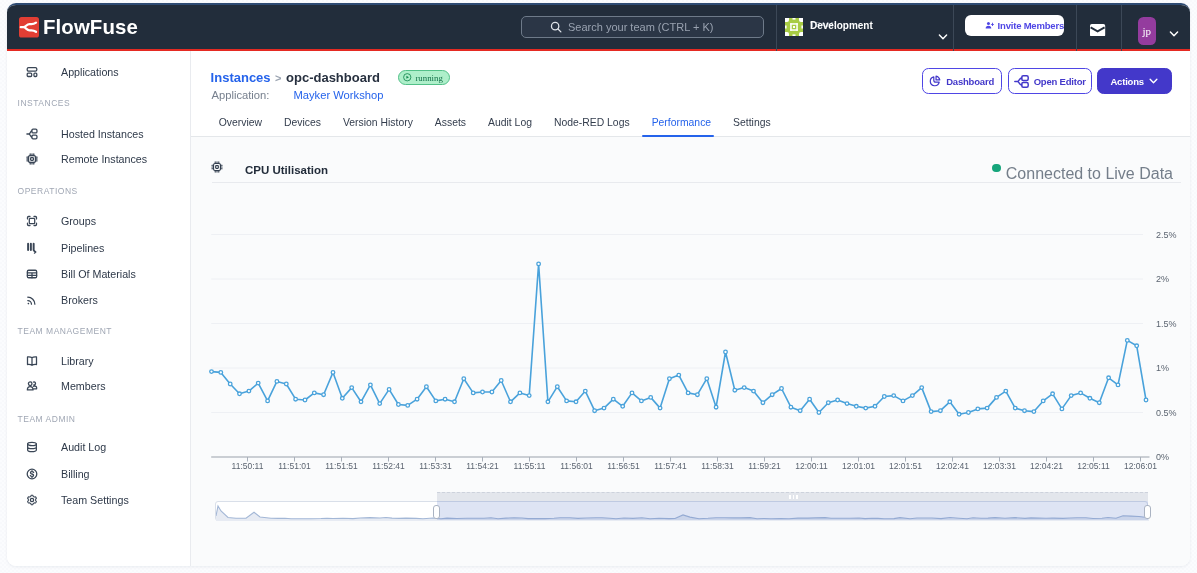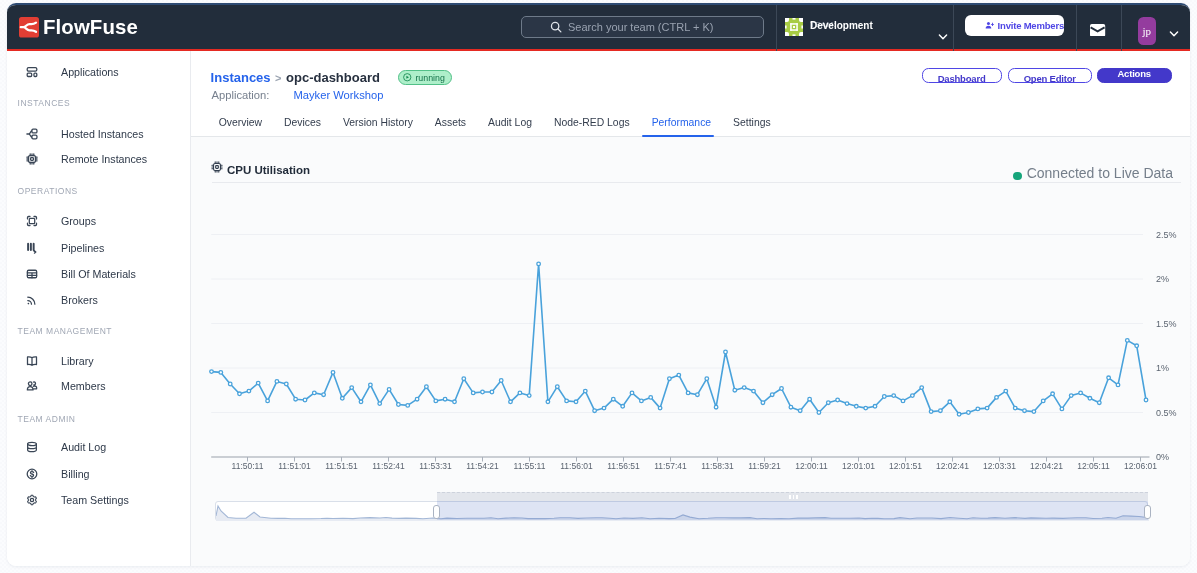--- a/index.html
+++ b/index.html
@@ -19,34 +19,34 @@
 .sidebar { position:absolute; left:0; top:46px; width:184px; bottom:0; background:#fff; border-right:1px solid #e9ebef; }
 .sitem { position:absolute; left:19px; height:26px; display:flex; align-items:center; gap:23px; font-size:10.7px; color:#2e3949; }
 .sic { width:12px; height:12px; display:flex; }
 .slabel { position:absolute; left:10.6px; font-size:8.5px; color:#a0a7b4; letter-spacing:0.5px; }
 .header { position:absolute; left:184px; top:46px; right:0; height:86px; background:#fff; }
 .hborder { position:absolute; left:0; right:0; bottom:0; height:1px; background:#e4e7ea; }
 .bc { position:absolute; left:19.6px; top:19px; display:flex; align-items:center; font-size:13px; font-weight:bold; }
 .bc .b1 { color:#2563eb; }
 .bc .gt { color:#9aa3b0; margin:0 4.5px; font-size:11px; }
 .bc .b2 { color:#27303f; }
-.pill { margin-left:18px; height:14.5px; padding:0 6px 0 4.5px; border:1px solid #52c088; background:#aeefca; border-radius:8px; display:flex; align-items:center; gap:3.5px; }
+.pill { margin-left:18px; height:14.5px; padding:0 6px 0 4.5px; border:1px solid #52c088; background:#aeefca; border-radius:8px; display:flex; align-items:center; gap:3.5px;font-family:Liberation Serif, serif; }
 .pill span { color:#15724a; font-size:8.8px; font-weight:normal; }
 .appline { position:absolute; left:20.5px; top:38px; font-size:11.2px; color:#77808e; }
 .appline a { color:#2563eb; text-decoration:none;margin-left:21px; }
-.btn { position:absolute; top:17px; height:15px; border:1px solid #4f46e5; border-radius:6.5px; background:#fff; color:#4338ca; font-size:9.5px; font-weight:bold; letter-spacing:-0.2px; display:flex; align-items:center; justify-content:center; gap:5px; white-space:nowrap;flex-direction:column; }
+.btn { position:absolute; top:17px; height:26px; border:1px solid #4f46e5; border-radius:6.5px; background:#fff; color:#4338ca; font-size:9.5px; font-weight:bold; letter-spacing:-0.2px; display:flex; align-items:center; justify-content:center; gap:5px; white-space:nowrap; }
 .btn.primary { background:#4338ca; color:#fff; border-color:#4338ca; }
 .tabs { position:absolute; left:27.7px; top:66px; display:flex; gap:22px; }
 .tab { font-size:10.4px; color:#333d4d; }
 .tab.active { color:#2563eb; }
 .underline { position:absolute; left:451px; top:83.5px; width:72px; height:2.2px; background:#2563eb; border-radius:1px; }
 .content { position:absolute; left:184px; top:132px; right:0; bottom:0; background:#fafbfc; }
-.chead { position:absolute; left:20px; top:23.5px; display:flex; align-items:center; gap:4px; }
+.chead { position:absolute; left:20px; top:23.5px; display:flex; align-items:center; gap:22px; }
 .chead b { font-size:11.5px; color:#222c3a; position:relative; top:3px; }
-.live { position:absolute; right:17px; top:28.4px; display:flex; align-items:flex-end; gap:5px; font-size:14px; color:#747e8a; }
+.live { position:absolute; right:17px; top:28.4px; display:flex; align-items:flex-start; gap:5px; font-size:16px; color:#747e8a; }
 .live i { width:8.4px; height:8.4px; border-radius:50%; background:#16a57b; position:relative; top:-1.5px; }
 .cdiv { position:absolute; left:21px; right:9px; top:44.5px; border-top:1px solid #e8eaee; }
 .chart { position:absolute; left:0; top:51px; }
 .brush { position:absolute; left:24px; top:364px; width:933px; height:19.5px; border:1px solid #d9dfe9; border-radius:3px; background:#fff; }
 .bstrip { position:absolute; left:221px; top:-10.5px; width:711px; height:9px; background:#e3e6ec; border-top:1px dashed #cdd2dc; }
 .bsel { position:absolute; left:221px; top:-1.5px; width:711px; height:19.5px; background:rgba(92,122,200,0.2); }
 .bhandle { position:absolute; width:7px; height:14px; background:#fff; border:1px solid #aab3c2; border-radius:3px; top:2.5px; }
 .bdots { position:absolute; left:352px; top:2.5px; display:flex; gap:2px; }
 .bdots i { width:1.5px; height:4px; background:#fff; }
 </style></head>

